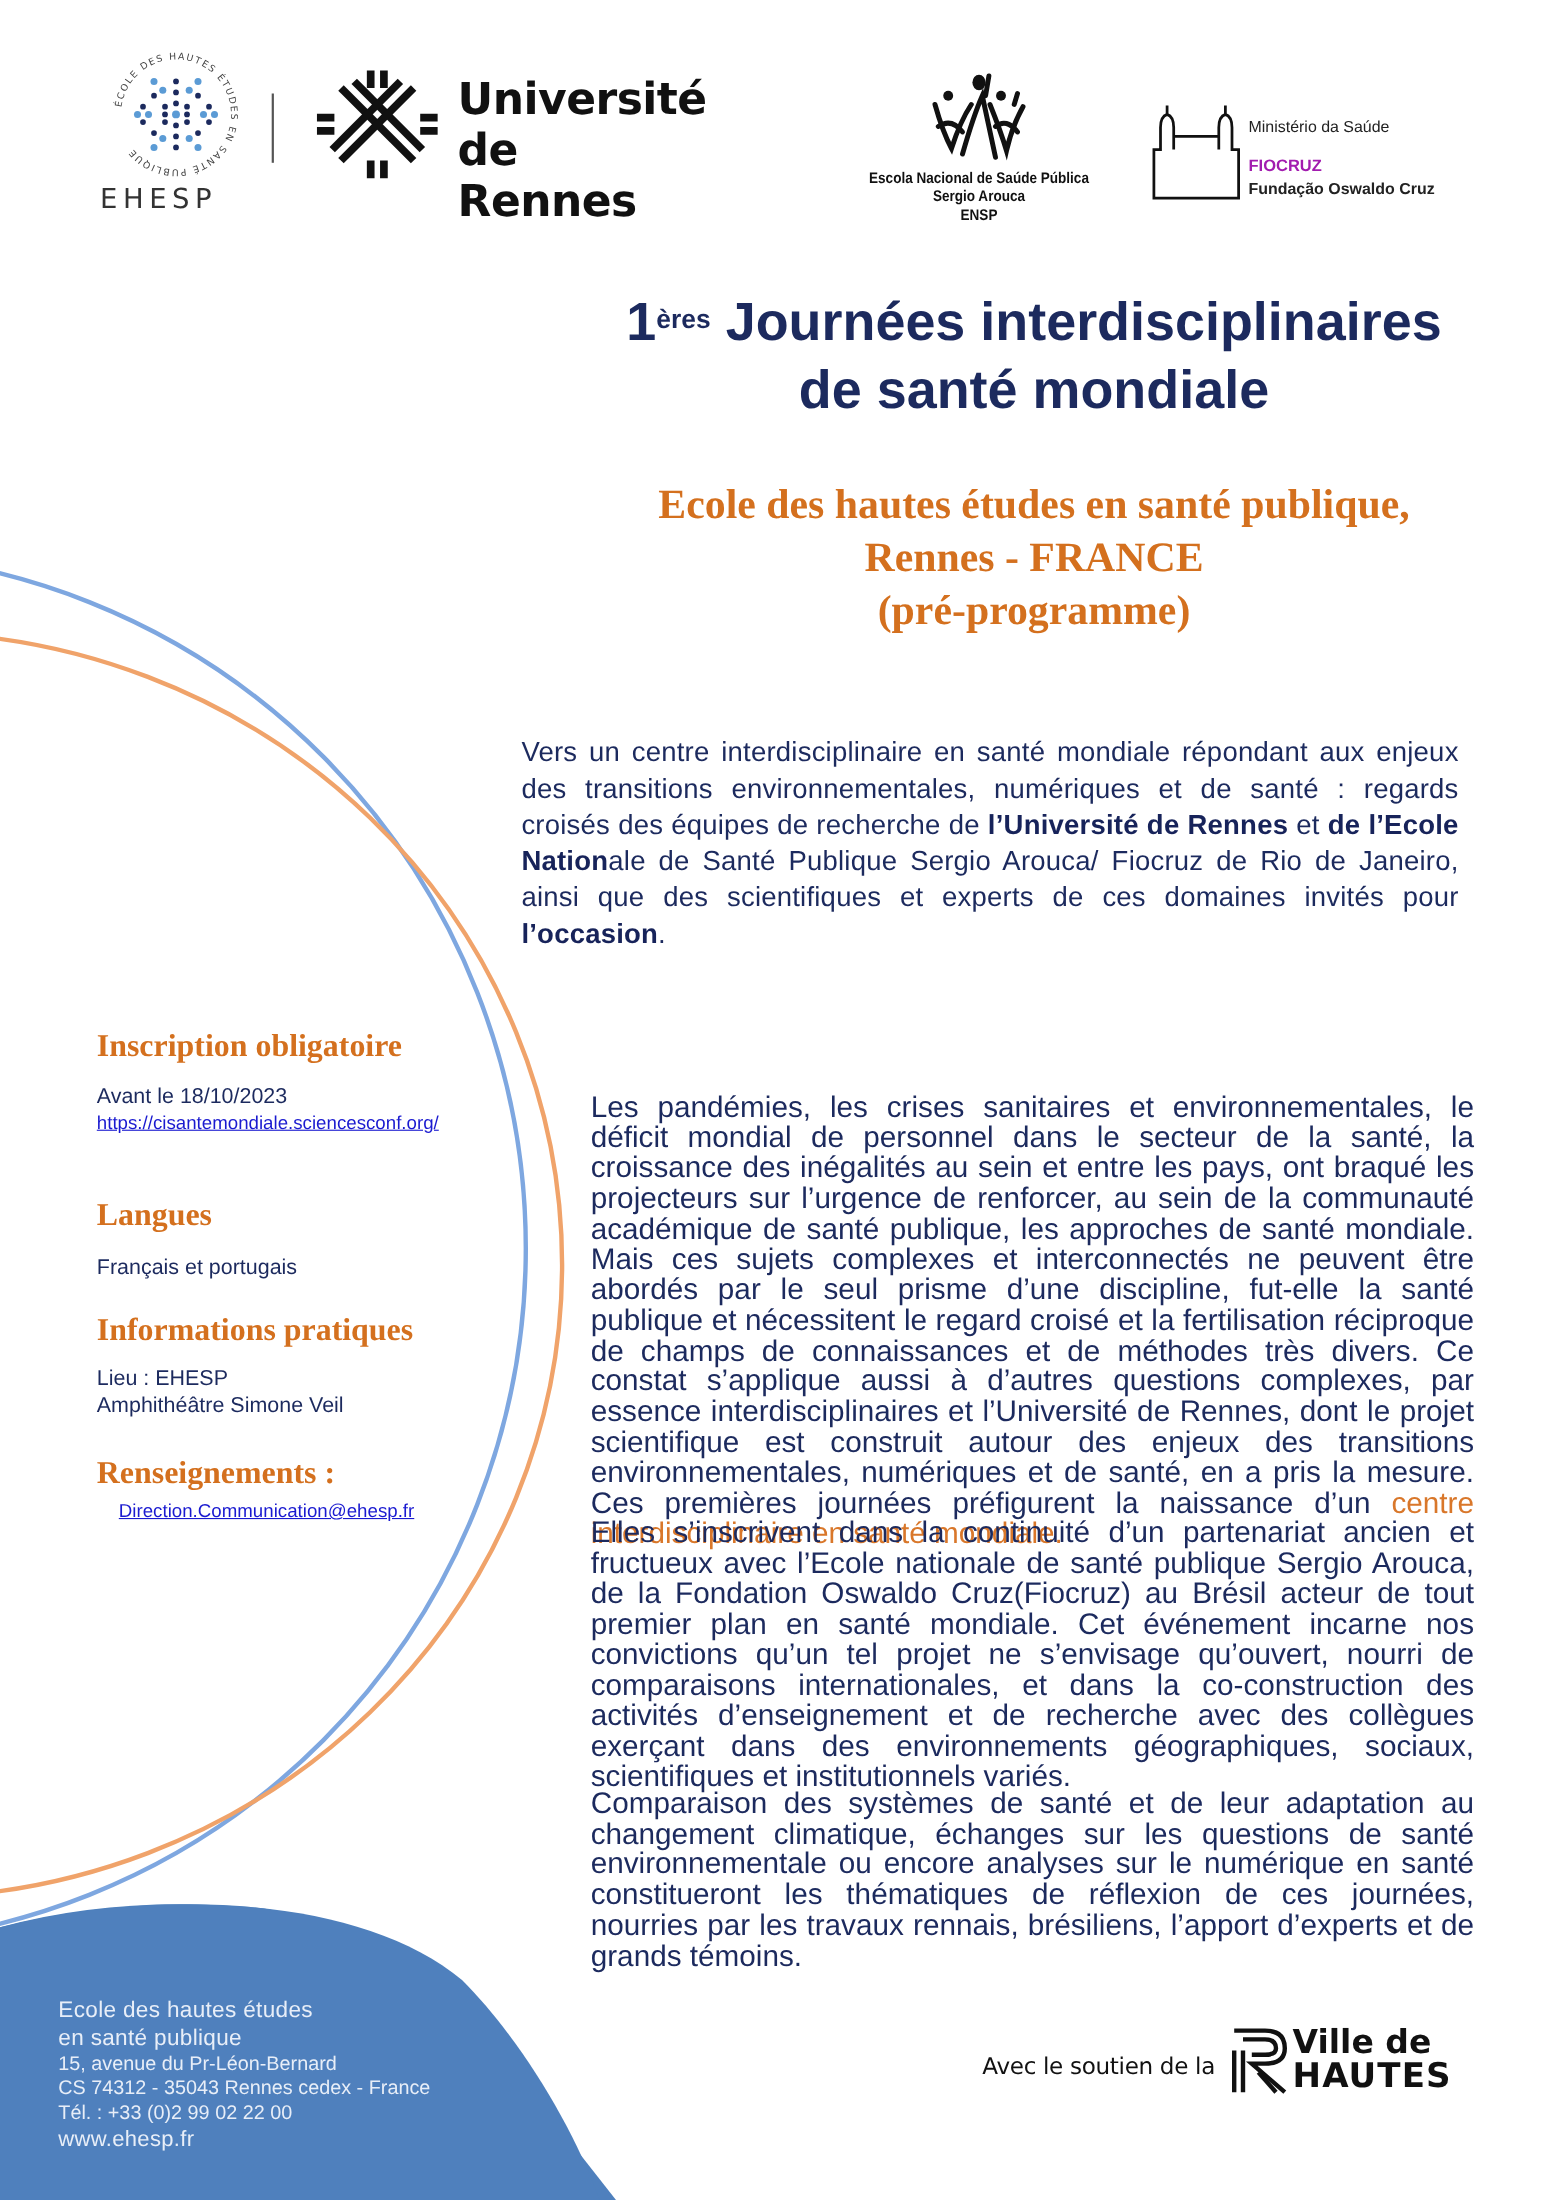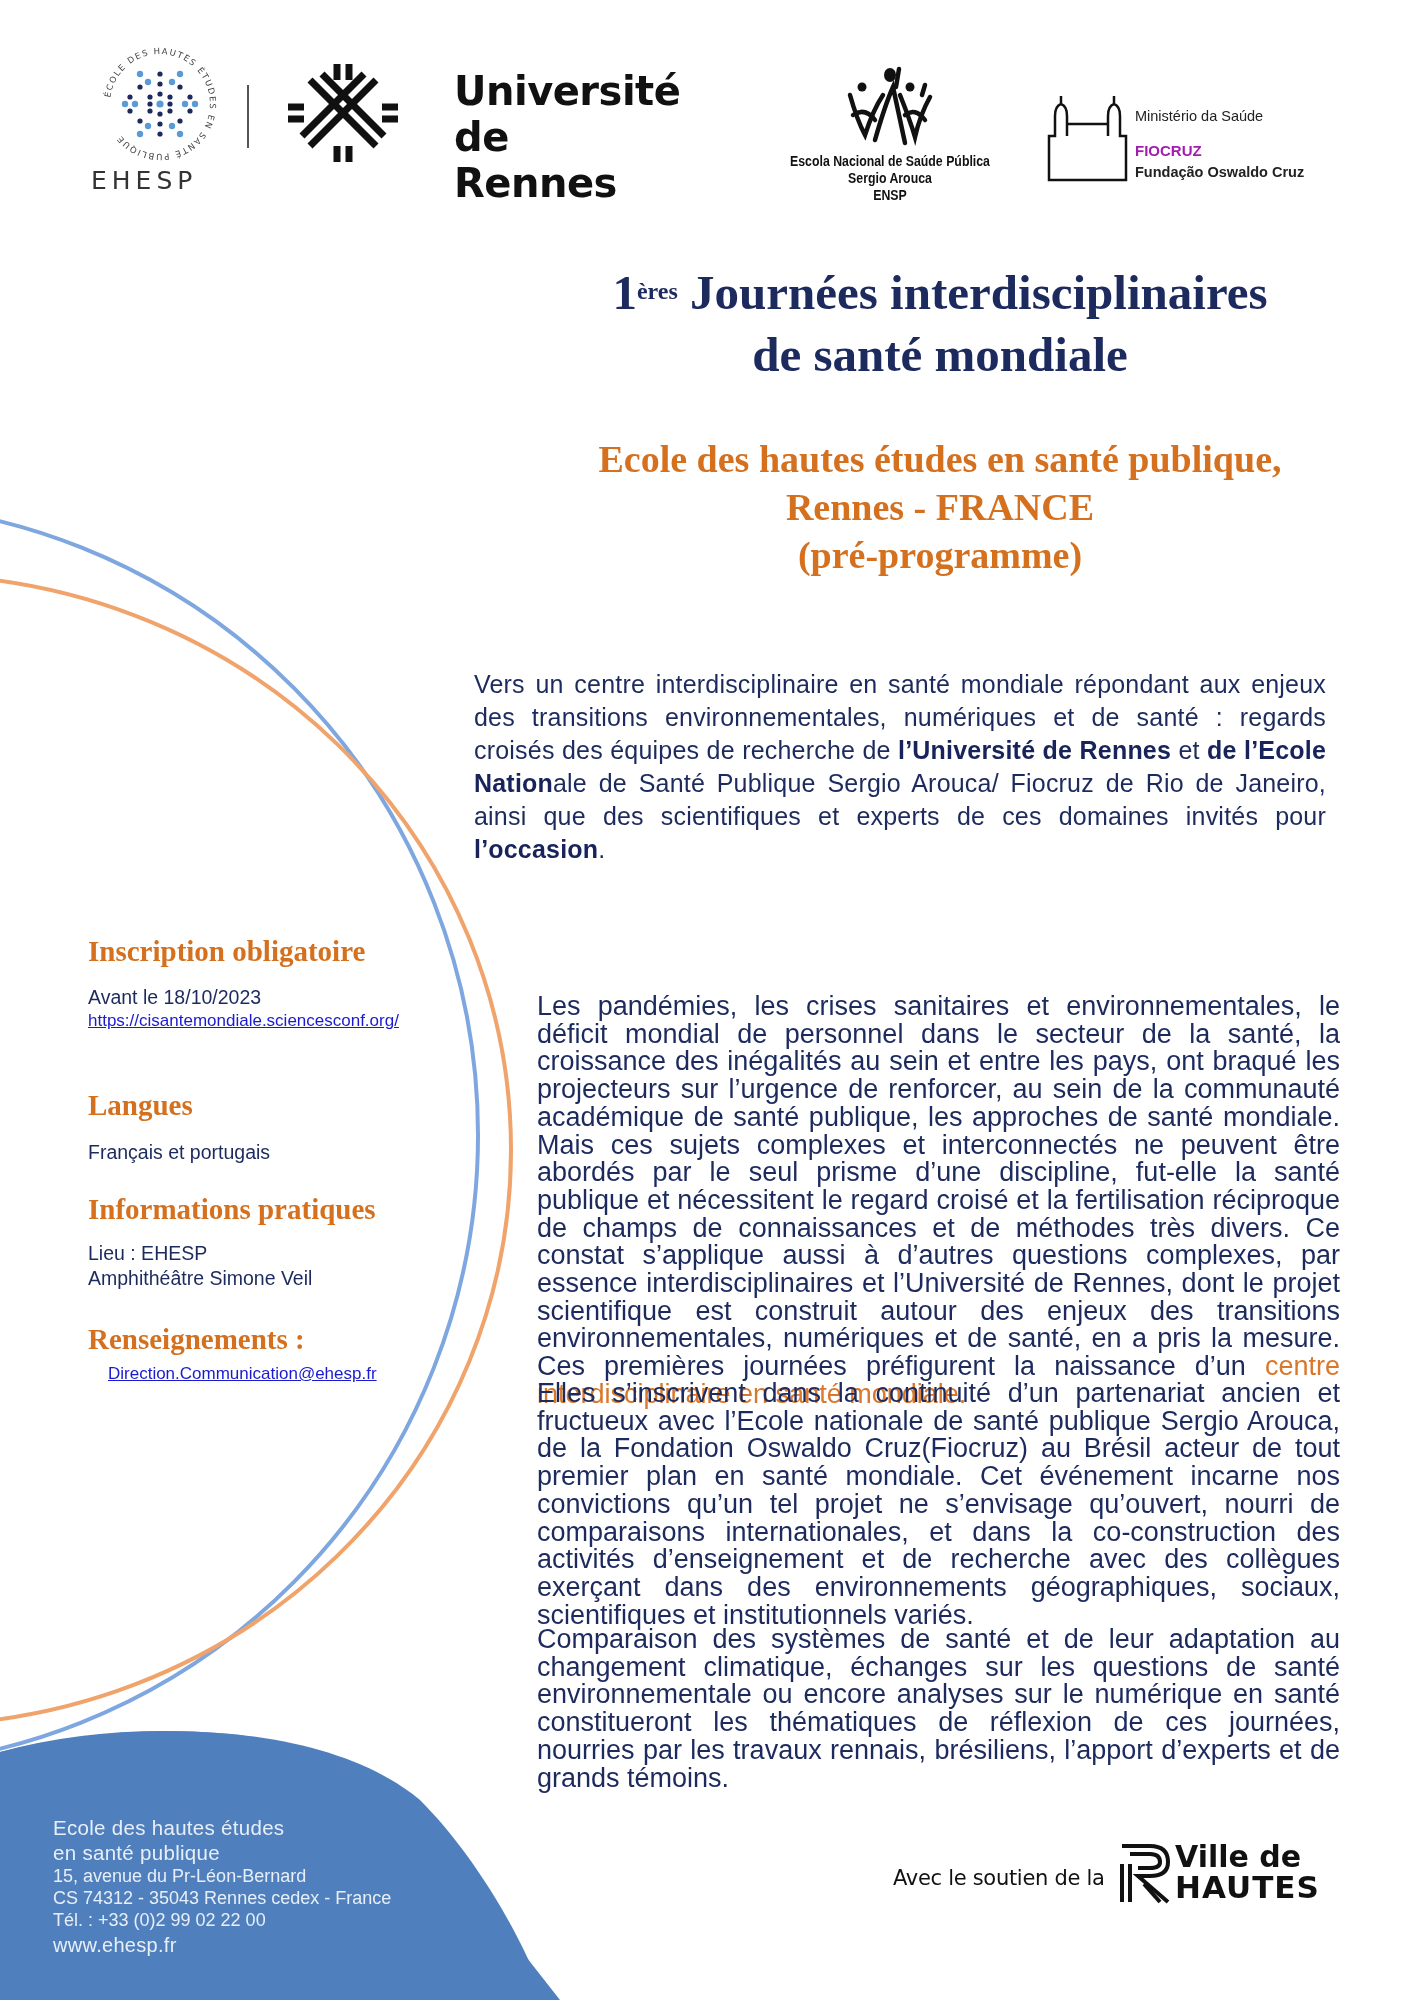--- a/index.html
+++ b/index.html
@@ -5,30 +5,30 @@
   html, body { margin:0; padding:0; }
   body { width:1415px; height:2000px; position:relative; overflow:hidden; background:#ffffff; font-family:"Liberation Sans", sans-serif; color:#1f2d5c; }
   .abs { position:absolute; }
   svg.deco { position:absolute; left:0; top:0; }
 
   
   #ehesp-logo { left:85px; top:42px; width:150px; height:160px; }
   #ehesp-logo .letters { position:absolute; left:6px; top:124px; font-size:25px; letter-spacing:5px; color:#333; font-family:"DejaVu Sans", sans-serif; }
   #logo-divider { left:247px; top:85px; width:2px; height:63px; background:#555; }
   #ur-logo { left:288px; top:62px; width:350px; height:105px; }
-  #ur-logo .name { position:absolute; left:128px; top:6px; font-size:40px; font-weight:bold; line-height:46px; color:#111; font-family:"DejaVu Sans", sans-serif; letter-spacing:-0.5px;margin-left:38px; }
+  #ur-logo .name { position:absolute; left:128px; top:6px; font-size:40px; font-weight:bold; line-height:46px; color:#111; font-family:"DejaVu Sans", sans-serif; letter-spacing:-0.5px; }
   #ensp-logo { left:765px; top:65px; width:250px; height:150px; text-align:center; }
   #ensp-logo .txt { position:absolute; left:0; top:88px; width:250px; font-size:14px; font-weight:bold; line-height:17px; color:#111; font-family:"Liberation Sans Narrow","Liberation Sans", sans-serif; transform:scaleX(0.88); transform-origin:center; }
   #fiocruz-logo { left:1045px; top:92px; width:290px; height:90px; }
   #fiocruz-logo .t1 { position:absolute; left:90px; top:16px; font-size:14.5px; color:#222; }
   #fiocruz-logo .t2 { position:absolute; left:90px; top:50px; font-size:15px; font-weight:bold; color:#a21caf; }
   #fiocruz-logo .t3 { position:absolute; left:90px; top:72px; font-size:14.5px; font-weight:bold; color:#222; }
 
   
-  #title { left:520px; top:262px; width:840px; text-align:center; font-family:Liberation Serif, serif; font-weight:bold; font-size:49px; line-height:62px; color:#1c2a5e; }
+  #title { left:520px; top:262px; width:840px; text-align:center; font-family:Liberation Sans, sans-serif; font-weight:bold; font-size:49px; line-height:62px; color:#1c2a5e; }
   #title sup { font-size:24px; vertical-align:top; position:relative; top:-2px; }
   #subtitle { left:520px; top:435px; width:840px; text-align:center; font-family:"Liberation Serif", serif; font-weight:bold; font-size:38px; line-height:48px; color:#d4701e; }
 
   #intro { left:474px; top:668px; width:852px; font-size:25px; line-height:33px; text-align:justify; color:#1c2a5e; letter-spacing:0.2px; }
   #intro b { color:#17235a; }
 
   
   .lh { font-family:"Liberation Serif", serif; font-weight:bold; font-size:29px; color:#d4701e; left:88px; }
   .lt { font-size:19.5px; line-height:25px; color:#1c2a5e; left:88px; width:360px; }
   .lnk { color:#1a1ad0; text-decoration:underline; font-size:17px; line-height:22px; word-break:break-all; }

